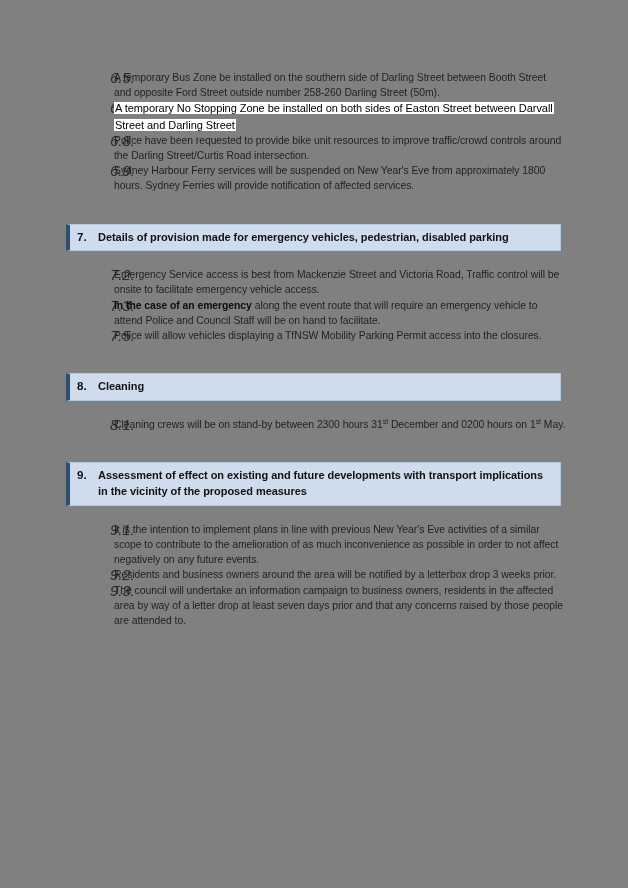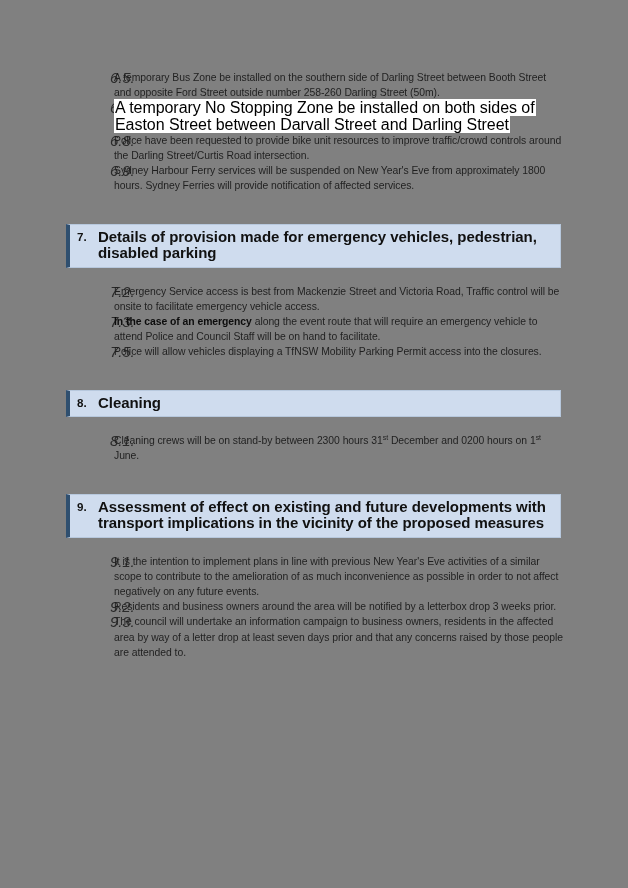--- a/index.html
+++ b/index.html
@@ -69,21 +69,21 @@
   }
   .item-body sup {
     font-size: 7px;
     vertical-align: super;
     line-height: 0;
   }
 
   
   .item.highlight .item-body {
     color: #000000;
-    font-size: 16px;
+    font-size: 11px;
     line-height: 16.2px;
   }
   .item.highlight .item-body .hl {
     background: #ffffff;
     box-decoration-break: clone;
     -webkit-box-decoration-break: clone;
     padding: 0 1px;
   }
 
   
@@ -106,21 +106,21 @@
     text-align: left;
     padding-left: 7px;
     box-sizing: border-box;
     font-size: 11.6px;
     font-weight: bold;
     line-height: 16.5px;
     color: #111111;
   }
   .section-title {
     flex: 1 1 auto;
-    font-size: 15px;
+    font-size: 11px;
     font-weight: bold;
     line-height: 16.5px;
     color: #111111;
     letter-spacing: -0.05px;
   }
   .gap-md { height: 16px; }
   .gap-xl { height: 30px; }
 </style>
 </head>
 <body>
@@ -188,21 +188,21 @@
     <div class="section-head">
       <div class="section-num">8.</div>
       <div class="section-title">Cleaning</div>
     </div>
 
     <div class="gap-md"></div>
 
     <div class="item-list">
       <div class="item">
         <div class="item-num">8.1.</div>
-        <div class="item-body"><span>Cleaning crews will be on stand-by between 2300 hours 31</span><sup>st</sup><span> December and 0200 hours on 1</span><sup>st</sup><span> June.</span></div>
+        <div class="item-body"><span>Cleaning crews will be on stand-by between 2300 hours 31</span><sup>st</sup><span> December and 0200 hours on 1</span><sup>st</sup><span> May.</span></div>
       </div>
     </div>
 
     <div class="gap-xl"></div>
 
     <div class="section-head">
       <div class="section-num">9.</div>
       <div class="section-title">Assessment of effect on existing and future developments with transport implications in the vicinity of the proposed measures</div>
     </div>
 

